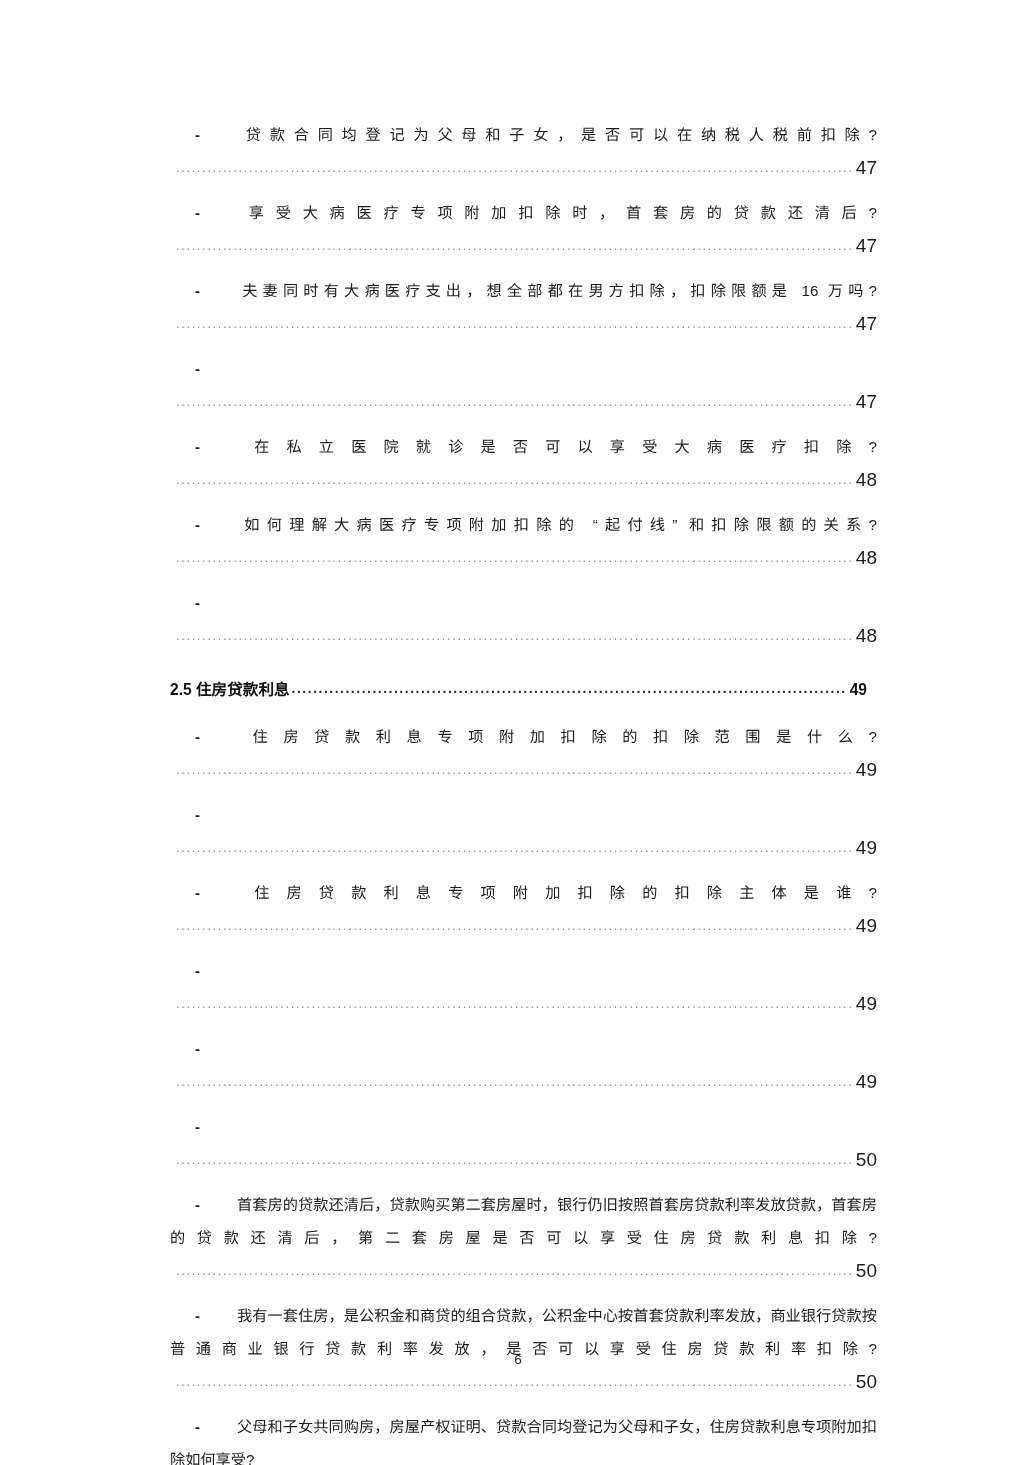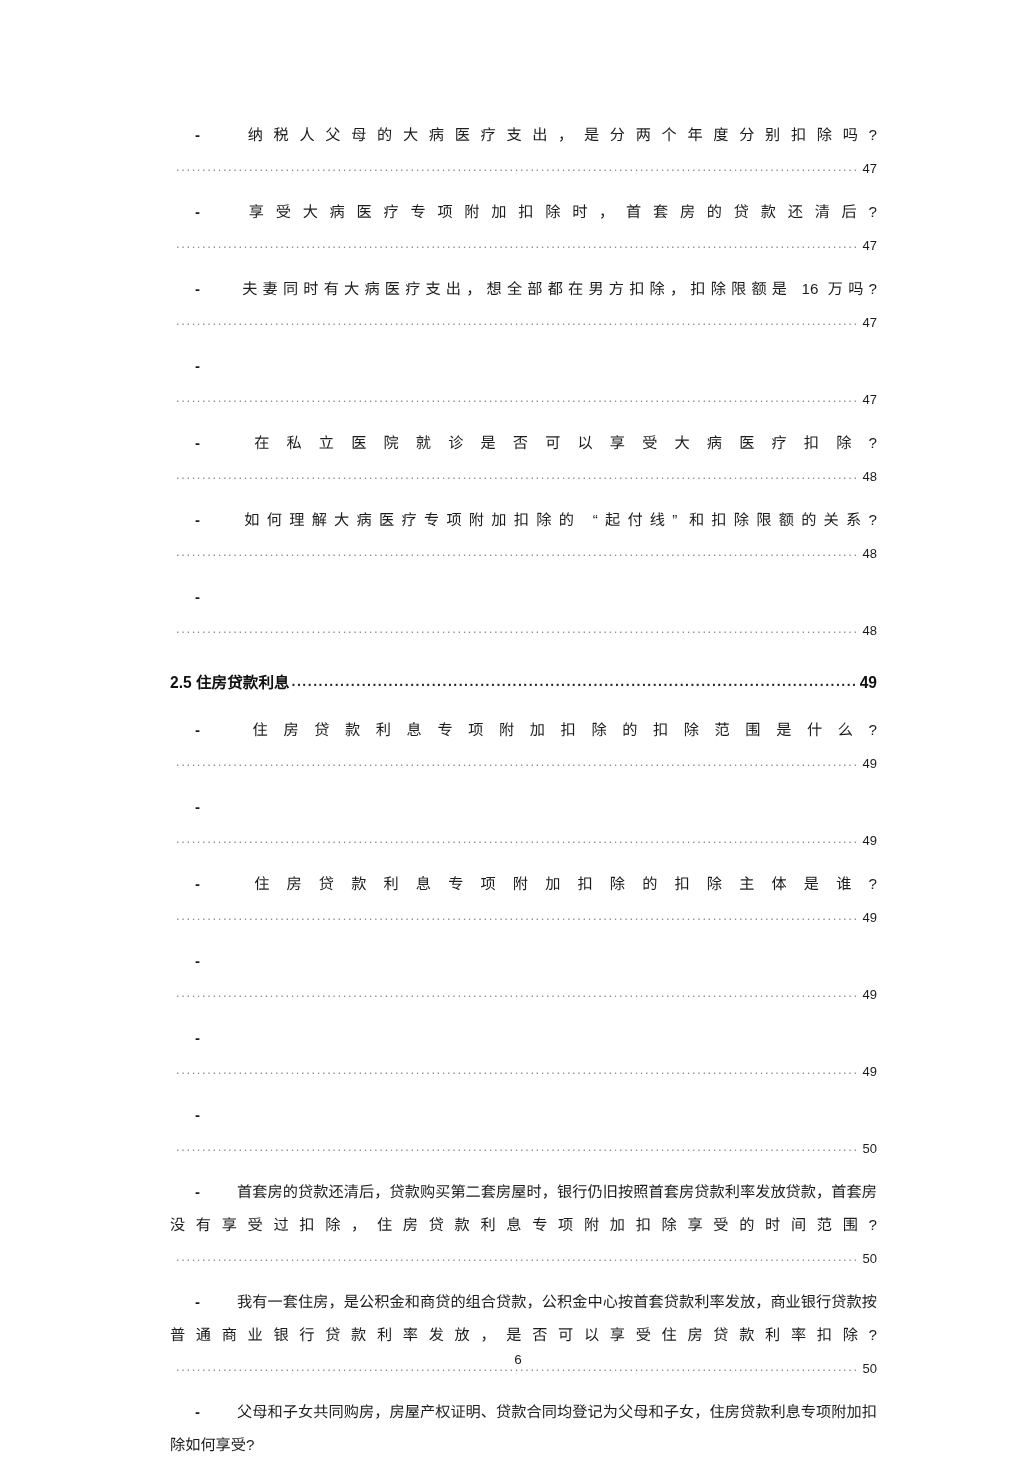--- a/index.html
+++ b/index.html
@@ -73,28 +73,28 @@
     white-space: nowrap;
     color: #8a8a8a;
     font-size: 13px;
     letter-spacing: 1.6px;
     transform: translateY(-2px);
     margin: 0 4px 0 6px;
   }
   .tail .pageno {
     flex: 0 0 auto;
     color: #1c1c1c;
-    font-size: 13px;
+    font-size: 19px;
     white-space: nowrap;
   }
 
   
   .toc-heading {
     position: relative;
-    margin: 22px 0 16px 0;
+    margin: 22px 10px 16px 0;
     font-size: 15.6px;
     font-weight: 700;
     line-height: 28px;
     color: #111111;
     display: flex;
     align-items: baseline;
     text-align: right;
   }
   .toc-heading .h-label {
     flex: 0 0 auto;
@@ -127,21 +127,21 @@
     text-align: center;
     font-size: 13.5px;
     color: #1c1c1c;
   }
 </style>
 </head>
 <body>
 
 <div class="page">
   <div class="content" id="toc-list">
-      <p class="toc-entry"><span class="dash" aria-hidden="true"></span><span class="entry-text">纳税人父母的大病医疗支出，是分两个年度分别扣除吗?</span><span class="tail">
+      <p class="toc-entry"><span class="dash" aria-hidden="true"></span><span class="entry-text">贷款合同均登记为父母和子女，是否可以在纳税人税前扣除?</span><span class="tail">
           <span class="dots">...........................................................................................................................................................................................................................................................................................................</span>
           <span class="pageno">47</span>
         </span></p>
       <p class="toc-entry"><span class="dash" aria-hidden="true"></span><span class="entry-text">享受大病医疗专项附加扣除时，首套房的贷款还清后?</span><span class="tail">
           <span class="dots">...........................................................................................................................................................................................................................................................................................................</span>
           <span class="pageno">47</span>
         </span></p>
       <p class="toc-entry"><span class="dash" aria-hidden="true"></span><span class="entry-text">夫妻同时有大病医疗支出，想全部都在男方扣除，扣除限额是 16 万吗?</span><span class="tail">
           <span class="dots">...........................................................................................................................................................................................................................................................................................................</span>
           <span class="pageno">47</span>
@@ -184,21 +184,21 @@
           <span class="pageno">49</span>
         </span></p>
       <p class="toc-entry"><span class="dash" aria-hidden="true"></span><span class="tail">
           <span class="dots">...........................................................................................................................................................................................................................................................................................................</span>
           <span class="pageno">49</span>
         </span></p>
       <p class="toc-entry"><span class="dash" aria-hidden="true"></span><span class="tail">
           <span class="dots">...........................................................................................................................................................................................................................................................................................................</span>
           <span class="pageno">50</span>
         </span></p>
-      <p class="toc-entry"><span class="dash" aria-hidden="true"></span><span class="entry-text">首套房的贷款还清后，贷款购买第二套房屋时，银行仍旧按照首套房贷款利率发放贷款，首套房没有享受过扣除，住房贷款利息专项附加扣除享受的时间范围?</span><span class="tail">
+      <p class="toc-entry"><span class="dash" aria-hidden="true"></span><span class="entry-text">首套房的贷款还清后，贷款购买第二套房屋时，银行仍旧按照首套房贷款利率发放贷款，首套房的贷款还清后，第二套房屋是否可以享受住房贷款利息扣除?</span><span class="tail">
           <span class="dots">...........................................................................................................................................................................................................................................................................................................</span>
           <span class="pageno">50</span>
         </span></p>
       <p class="toc-entry"><span class="dash" aria-hidden="true"></span><span class="entry-text">我有一套住房，是公积金和商贷的组合贷款，公积金中心按首套贷款利率发放，商业银行贷款按普通商业银行贷款利率发放，是否可以享受住房贷款利率扣除?</span><span class="tail">
           <span class="dots">...........................................................................................................................................................................................................................................................................................................</span>
           <span class="pageno">50</span>
         </span></p>
       <p class="toc-entry"><span class="dash" aria-hidden="true"></span><span class="entry-text">父母和子女共同购房，房屋产权证明、贷款合同均登记为父母和子女，住房贷款利息专项附加扣除如何享受?</span></p>
     </div>
 

